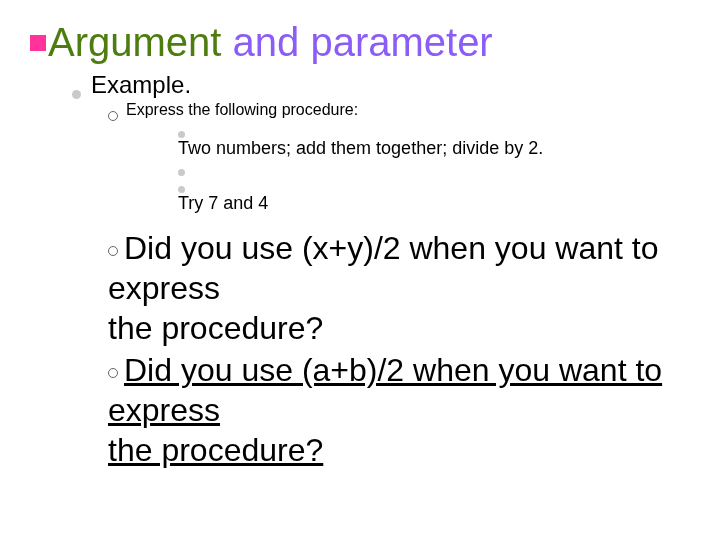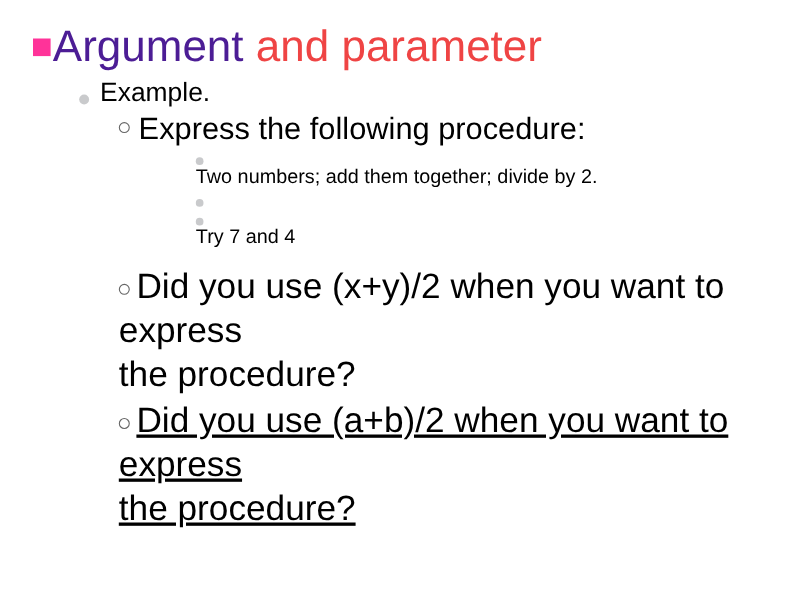--- a/index.html
+++ b/index.html
@@ -23,42 +23,42 @@
     width: 16px;
     height: 16px;
     background: #ff3399;
     margin-right: 2px;
     align-self: center;
   }
   .title-main {
     font-size: 40px;
     white-space: pre;
   }
-  .accent { color: #4c1d95; }
-  .black { color: #ef4444; }
+  .accent { color: #4d7c0f; }
+  .black { color: #8b5cf6; }
   .level1 {
     margin-left: 42px;
     font-size: 24px;
     display: flex;
-    align-items: center;
+    align-items: flex-end;
     margin-top: 6px;
     margin-bottom: 2px;
   }
   .disc-bullet {
     width: 9px;
     height: 9px;
     border-radius: 50%;
     background: #c9cacc;
     margin-top: 11px;
     margin-right: 10px;
     flex-shrink: 0;
   }
   .level2 {
     margin-left: 78px;
-    font-size: 28px;
+    font-size: 16px;
     display: flex;
     align-items: flex-start;
     margin-top: 2px;
   }
   .circle-bullet {
     width: 10px;
     height: 10px;
     border-radius: 50%;
     border: 1.5px solid #666666;
     margin-top: 10px;

